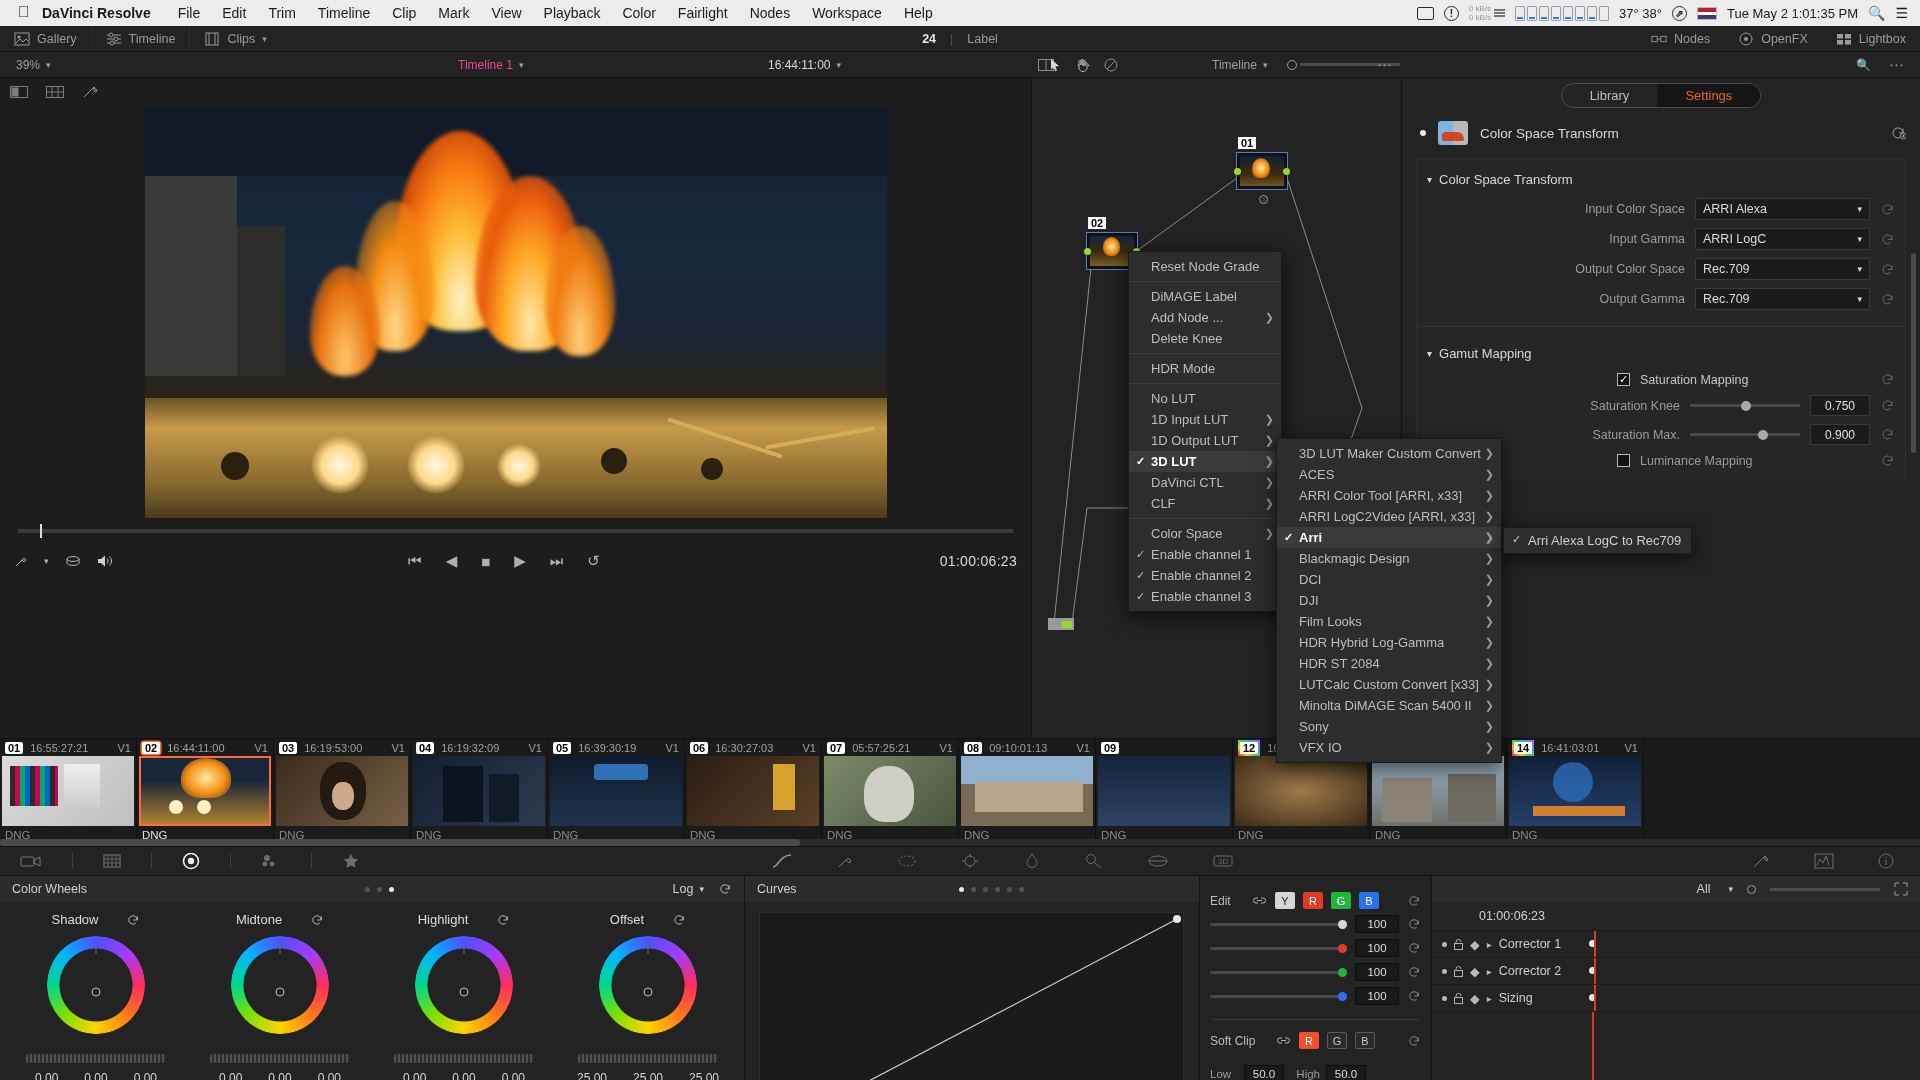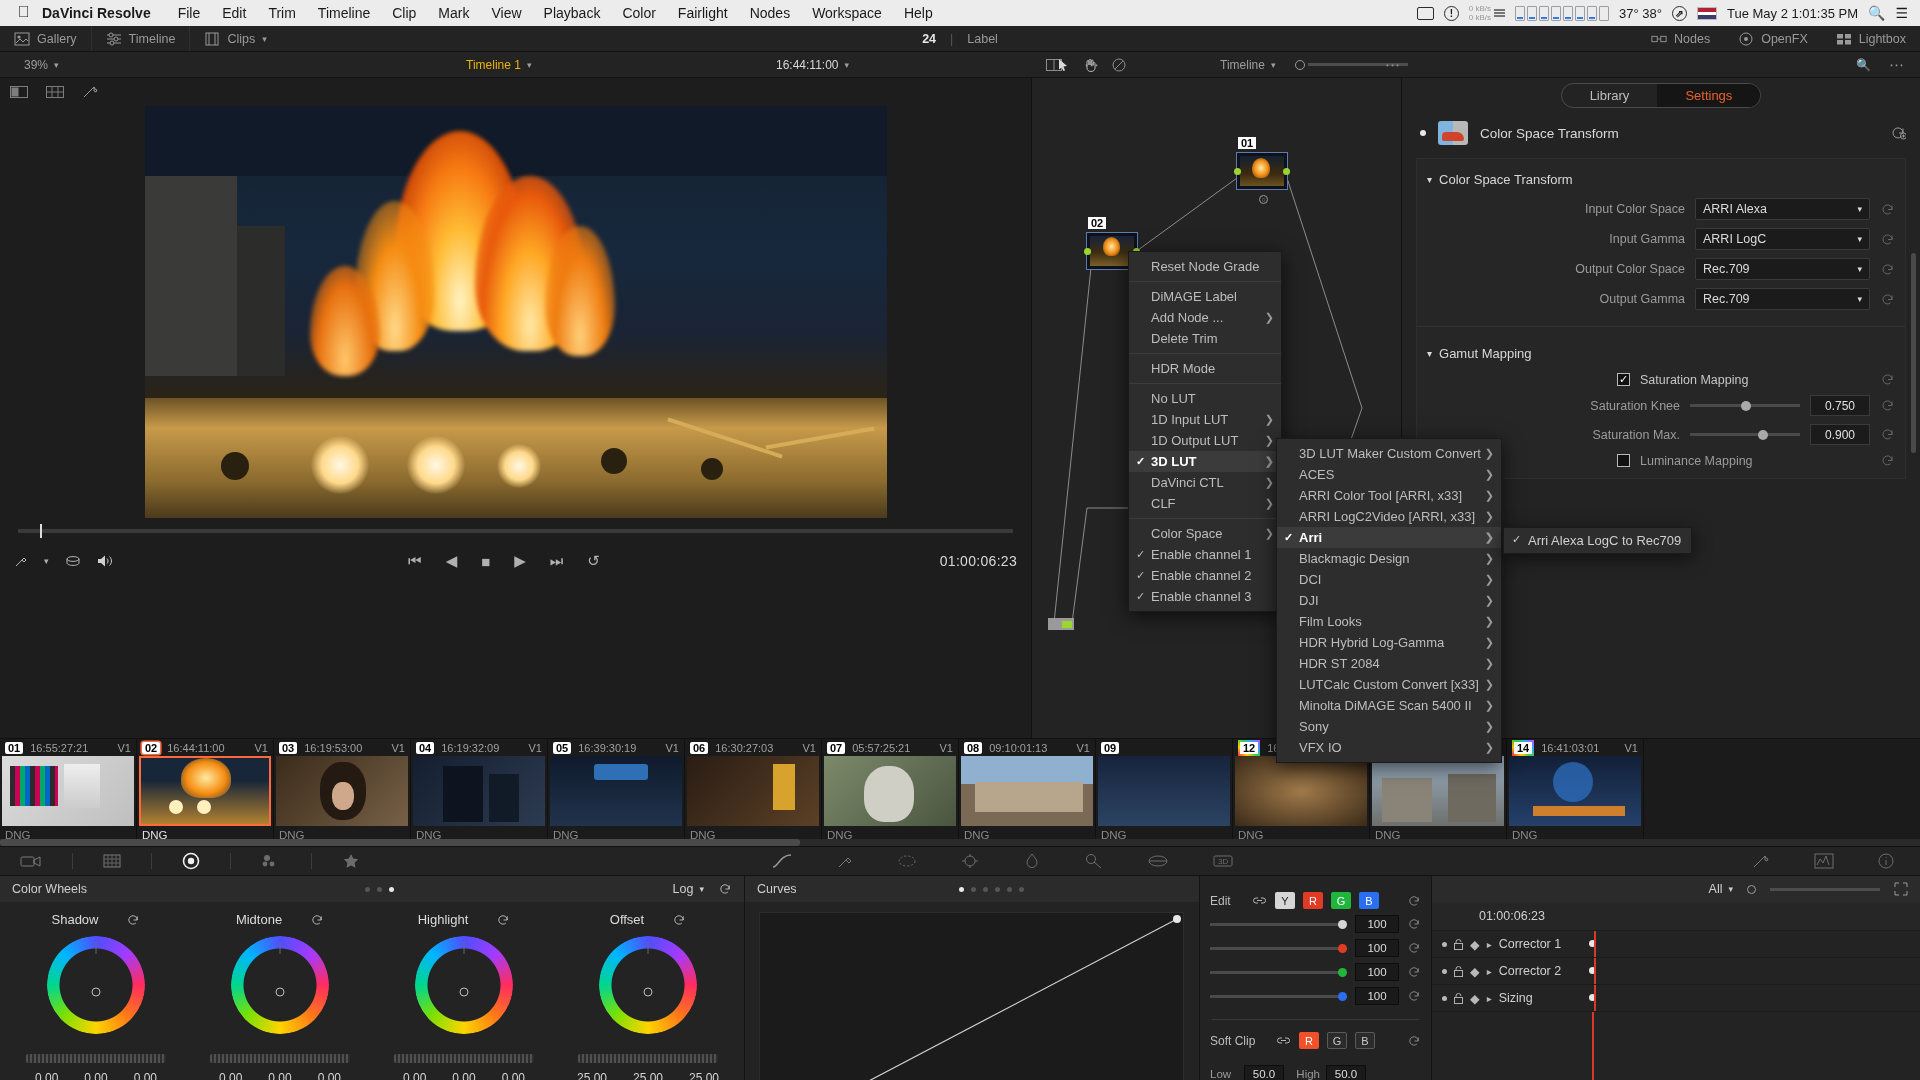--- a/index.html
+++ b/index.html
@@ -34,21 +34,21 @@
   .tb-ico { width:16px; height:14px; display:inline-block; position:relative; }
   .centerinfo { position:absolute; left:50%; transform:translateX(-50%); display:flex; align-items:center; gap:14px;
                 font-size:12.5px; }
   .centerinfo .n { color:#e6e6e6; font-weight:bold; }
   .centerinfo .sep { color:#555; }
   .tb-right { margin-left:auto; display:flex; align-items:center; }
 
   
   .row2 { height:26px; background:#232323; display:flex; align-items:center; font-size:12px; color:#9e9e9e;
           border-bottom:1px solid #141414; }
-  .zoomsel { display:flex; align-items:center; gap:6px; width:78px; padding-left:16px;margin-left:8px; }
+  .zoomsel { display:flex; align-items:center; gap:6px; width:78px; padding-left:16px; }
 
   
   .main { display:flex; height:660px; }
   .col-viewer { width:1032px; background:#1d1d1d; position:relative; border-right:1px solid #111; }
   .col-nodes { width:370px; background:#232323; position:relative; border-right:1px solid #111;}
   .col-insp { width:518px; background:#232323; position:relative; }
 
   .vtools { height:28px; display:flex; align-items:center; gap:18px; padding-left:10px; }
 
   .video { width:100%; height:412px; display:flex; align-items:center; justify-content:center; background:#1d1d1d; }
@@ -287,21 +287,21 @@
     </div>
   </div>
 
   <div class="row2">
     <div class="zoomsel">
       <span>39%</span>
       <span style="font-size:9px">▾</span>
     </div>
     <div style="width:954px;position:relative;height:100%;display:flex;align-items:center;justify-content:center;">
       <span style="position:absolute;left:380px;display:flex;align-items:center;gap:6px">
-        <span style="color:#eab308">Timeline 1</span>
+        <span style="color:#ec4899">Timeline 1</span>
         <span style="font-size:9px">▾</span>
       </span>
       <span style="position:absolute;left:690px;display:flex;align-items:center;gap:6px">
         <span style="color:#d7d7d7">16:44:11:00</span>
         <span style="font-size:9px">▾</span>
       </span>
       <span style="position:absolute;left:960px;">
         <svg width="16" height="12" viewBox="0 0 16 12">
             <rect x="0.5" y="0.5" width="15" height="11" fill="none" stroke="#8d8d8d"></rect>
             <path d="M8 0v12" stroke="#8d8d8d"></path>
@@ -1098,21 +1098,21 @@
           <span class="lbl" style="width:30px;text-align:right">High</span>
           <span class="num">50.0</span>
         </div>
 
       </div>
     </div>
 
     <div class="bp kf" style="border-right:none">
       <div class="bp-head" style="justify-content:flex-end;gap:14px">
         <span style="margin-right:auto;visibility:hidden">.</span>
-        <span style="display:flex;align-items:center;gap:6px">
+        <span style="display:flex;align-items:center;gap:18px">
           <span>All</span>
           <span style="font-size:9px">▾</span>
         </span>
         <span style="width:9px;height:9px;border-radius:50%;border:1.4px solid #9a9a9a"></span>
         <span style="width:110px;height:3px;background:#4d4d4d"></span>
         <span>
             <svg width="14" height="14" viewBox="0 0 14 14">
               <path d="M1 5V1h4M13 5V1H9M1 9v4h4M13 9v4H9" stroke="#9a9a9a" fill="none"></path>
             </svg>
           </span>
@@ -1188,21 +1188,21 @@
       </div>
       <div class="sepline"></div>
       <div class="it">
         <span>DiMAGE Label</span>
       </div>
       <div class="it">
         <span>Add Node ...</span>
         <span class="arr">❯</span>
       </div>
       <div class="it">
-        <span>Delete Trim</span>
+        <span>Delete Knee</span>
       </div>
       <div class="sepline"></div>
       <div class="it">
         <span>HDR Mode</span>
       </div>
       <div class="sepline"></div>
       <div class="it">
         <span>No LUT</span>
       </div>
       <div class="it">

